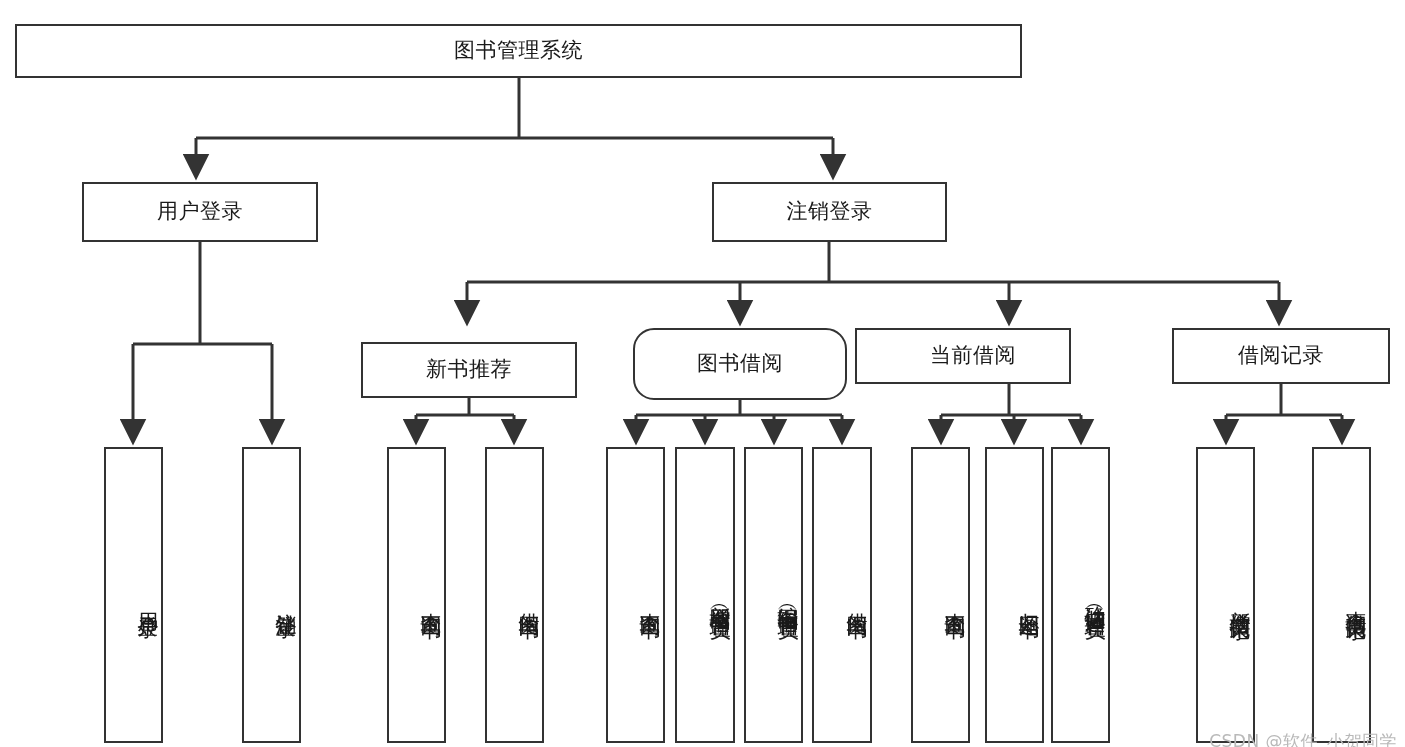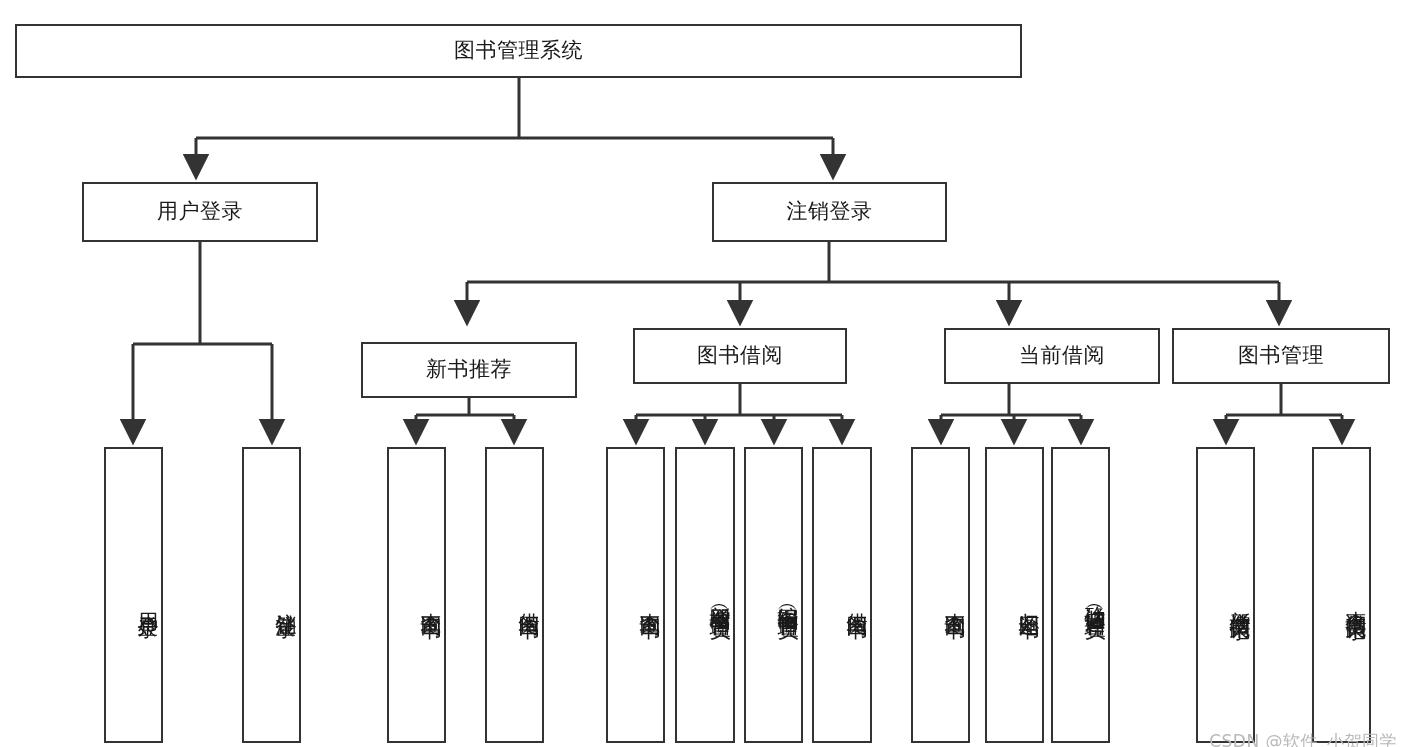--- a/index.html
+++ b/index.html
@@ -122,23 +122,23 @@
       <path d="M 1342 405 L 1342 431" marker-end="url(#arrow)"></path>
     </g>
   </svg>
 
   <div class="node horizontal" id="node-root" style="left: 15px; top: 14px; width: 1007px; height: 54px;">图书管理系统</div>
 
   <div id="node-container">
       <div class="node horizontal" style="left: 82px; top: 172px; width: 236px; height: 60px;">用户登录</div>
       <div class="node horizontal" style="left: 712px; top: 172px; width: 235px; height: 60px;">注销登录</div>
       <div class="node horizontal" style="left: 361px; top: 332px; width: 216px; height: 56px;">新书推荐</div>
-      <div class="node horizontal" style="left: 633px; top: 318px; width: 214px; height: 56px;">图书借阅</div>
-      <div class="node horizontal" style="left: 944px; top: 318px; width: 216px; height: 56px; padding-left: 20px;">当前借阅</div>
-      <div class="node horizontal" style="left: 1172px; top: 318px; width: 218px; height: 56px;">图书管理</div>
+      <div class="node horizontal" style="left: 633px; top: 318px; width: 214px; height: 72px; border-radius: 21px;">图书借阅</div>
+      <div class="node horizontal" style="left: 855px; top: 318px; width: 216px; height: 56px; padding-left: 20px;">当前借阅</div>
+      <div class="node horizontal" style="left: 1172px; top: 318px; width: 218px; height: 56px;">借阅记录</div>
       <div class="node vertical" style="left: 104px; top: 437px; width: 59px; height: 296px;">用户登录</div>
       <div class="node vertical" style="left: 242px; top: 437px; width: 59px; height: 296px;">注销登录</div>
       <div class="node vertical" style="left: 387px; top: 437px; width: 59px; height: 296px;">查询图书</div>
       <div class="node vertical" style="left: 485px; top: 437px; width: 59px; height: 296px;">借阅图书</div>
       <div class="node vertical" style="left: 606px; top: 437px; width: 59px; height: 296px;">查询图书</div>
       <div class="node vertical tall-text" style="left: 675px; top: 437px; width: 60px; height: 296px;">新增图书（管理员）</div>
       <div class="node vertical tall-text" style="left: 744px; top: 437px; width: 59px; height: 296px;">编辑图书（管理员）</div>
       <div class="node vertical" style="left: 812px; top: 437px; width: 60px; height: 296px;">借阅图书</div>
       <div class="node vertical" style="left: 911px; top: 437px; width: 59px; height: 296px;">查询图书</div>
       <div class="node vertical" style="left: 985px; top: 437px; width: 59px; height: 296px;">归还图书</div>

